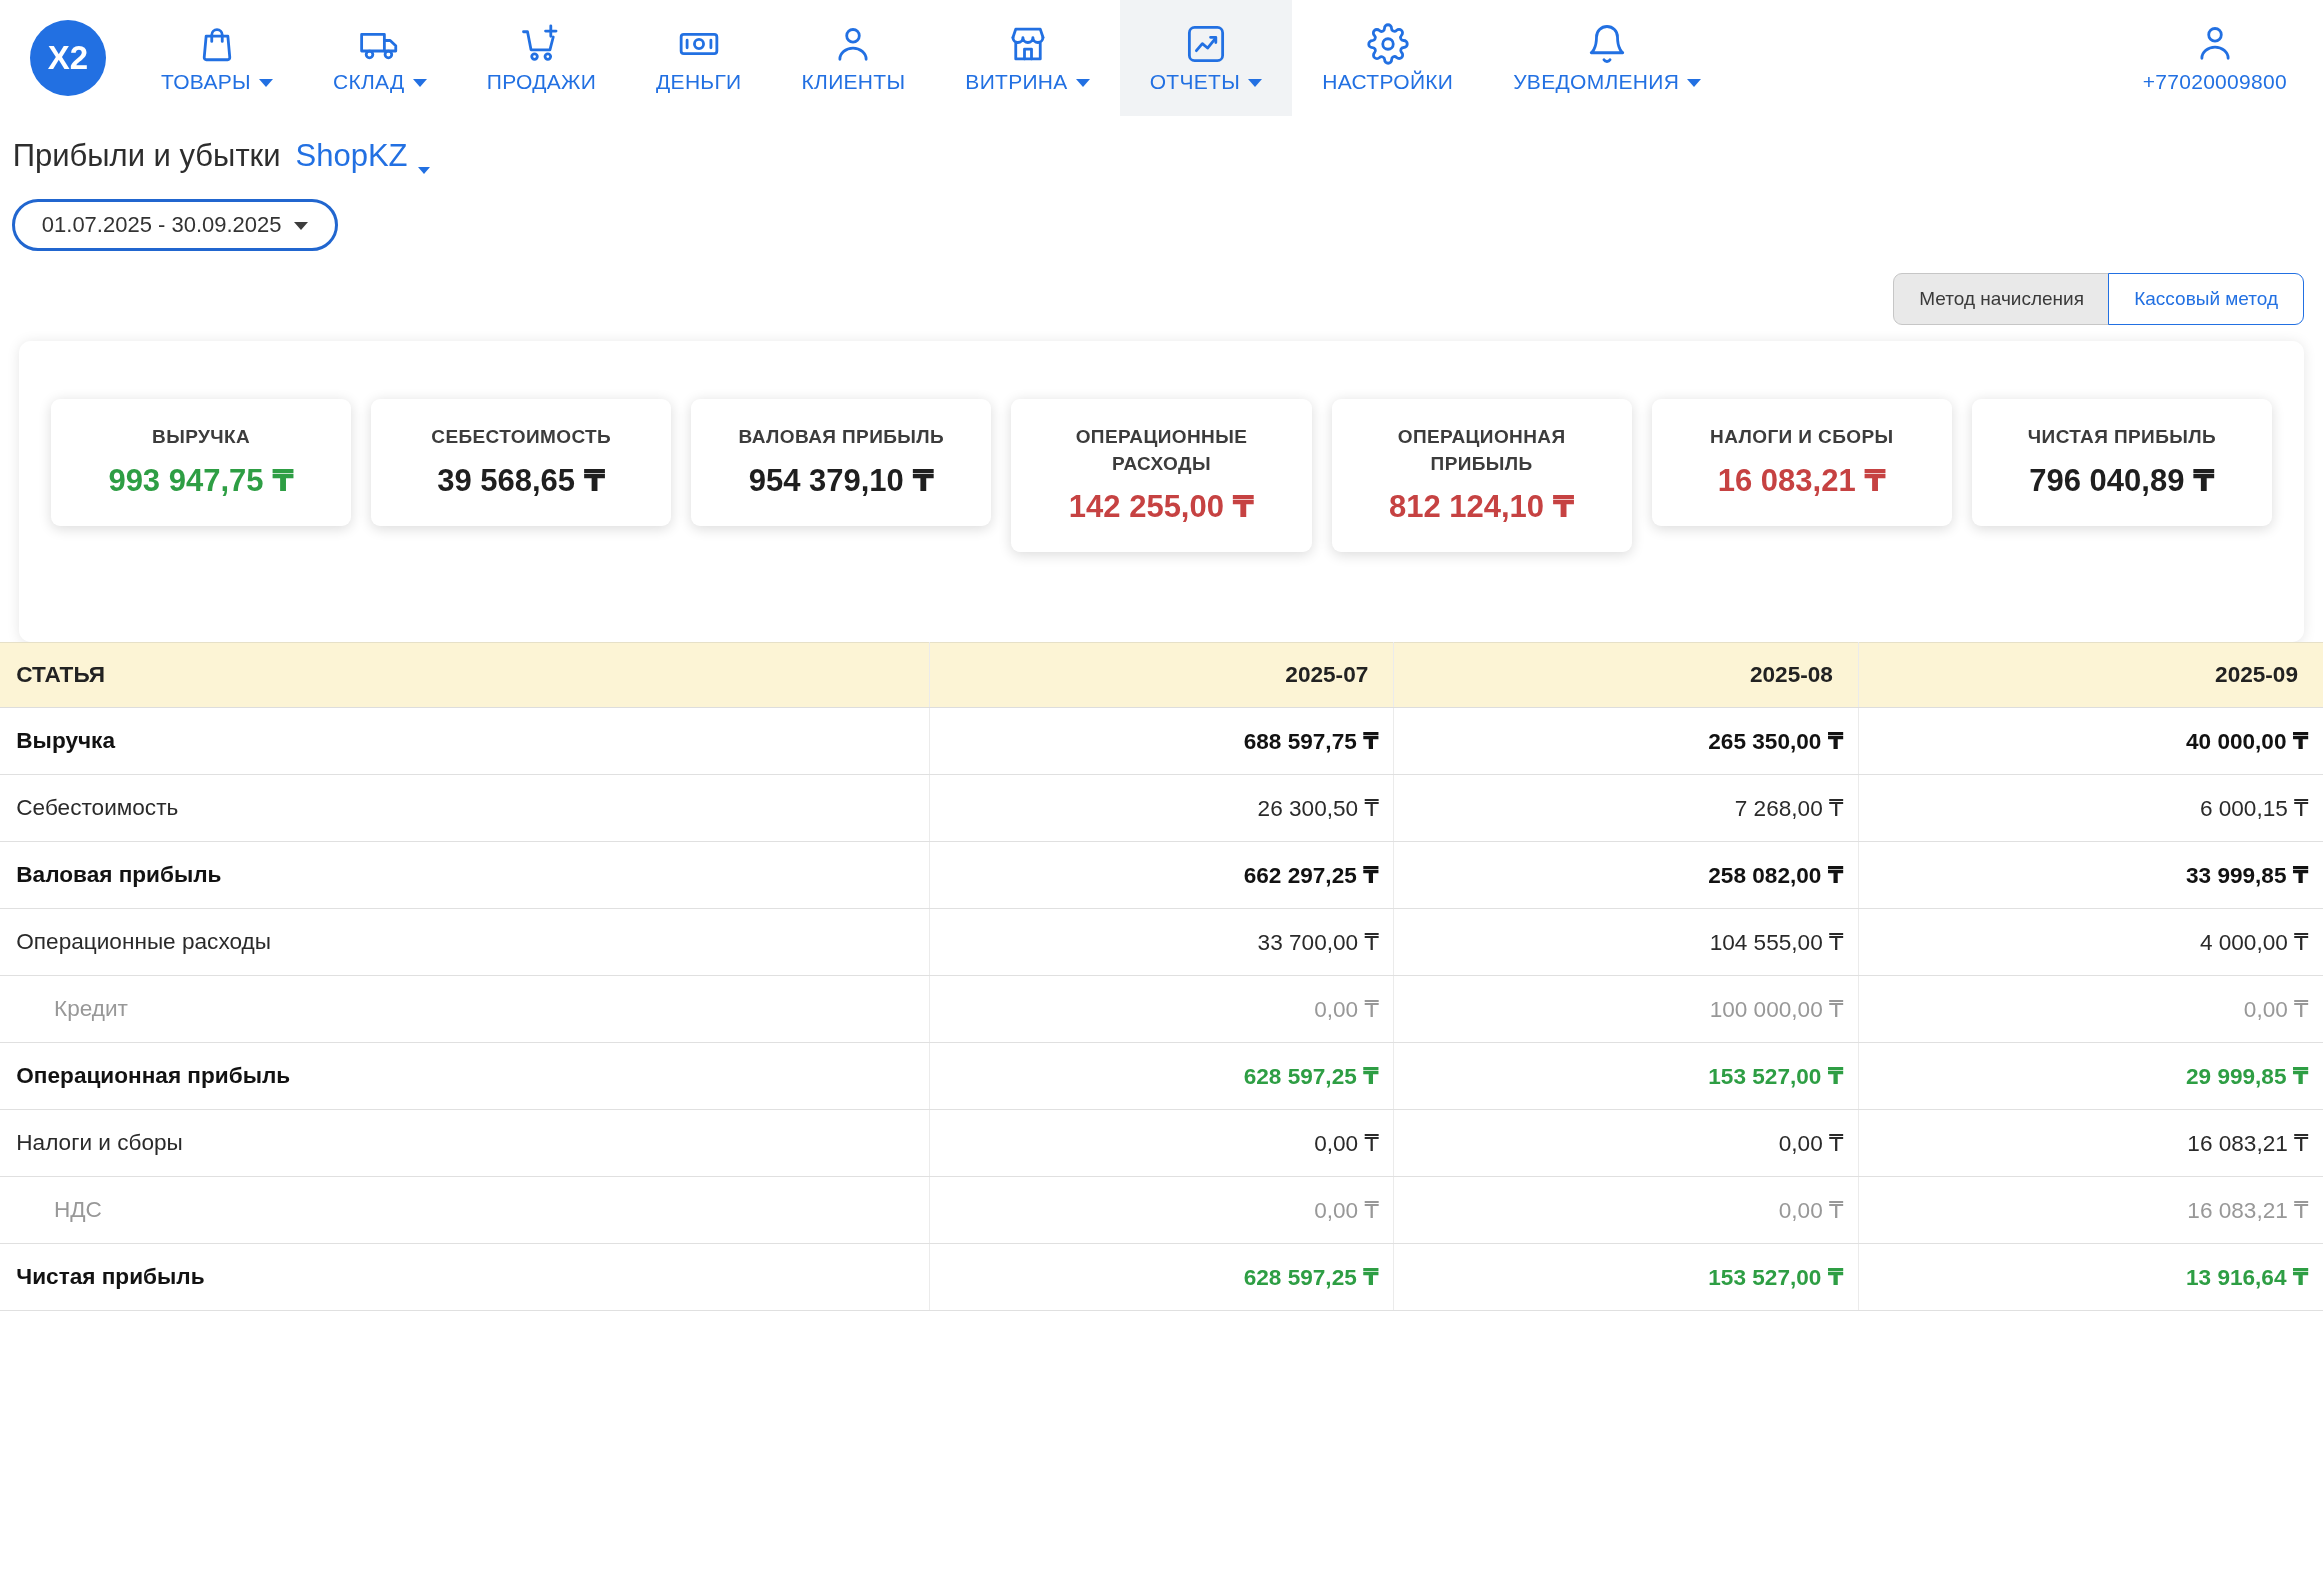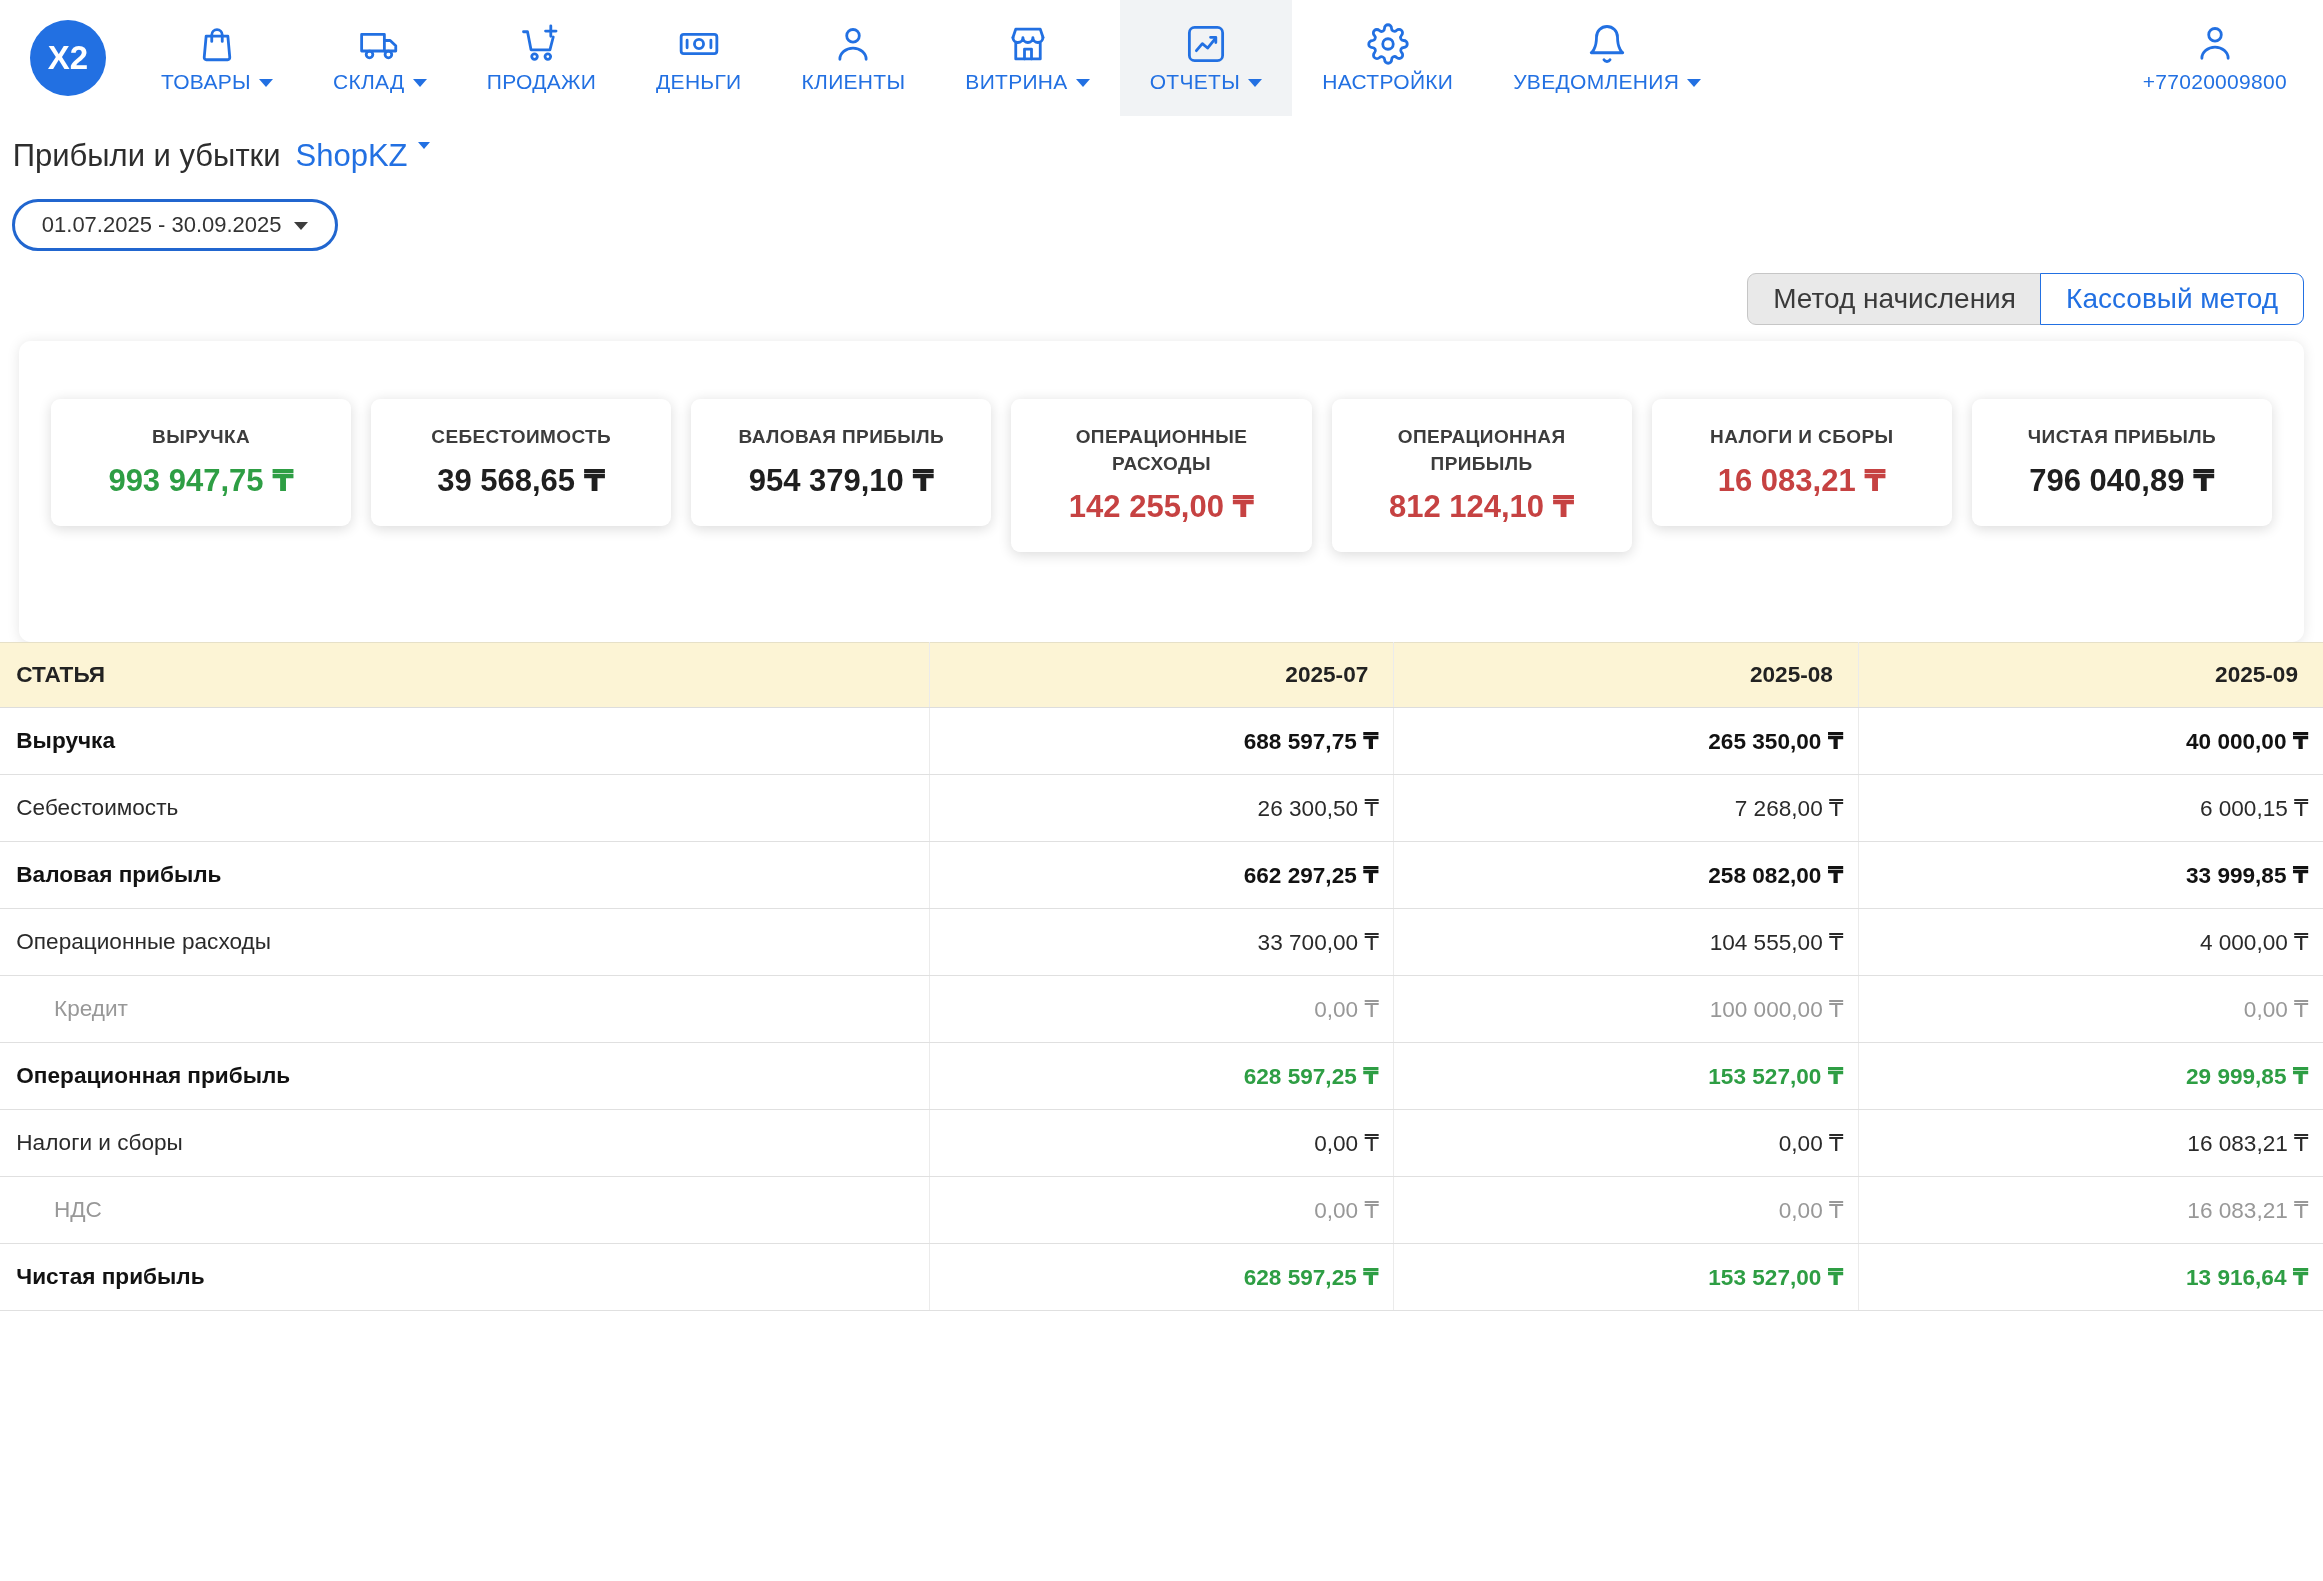--- a/index.html
+++ b/index.html
@@ -28,21 +28,21 @@
   .caret {
     width:0; height:0; display:inline-block;
     border-left:7.2px solid transparent; border-right:7.2px solid transparent;
     border-top:8.1px solid currentColor; margin-top:3.6px;
   }
   .nav-spacer { flex:1; }
   .account { display:flex; flex-direction:column; align-items:center; justify-content:center; gap:5.4px; padding:0 36px; cursor:pointer; }
 
   
   .title-row { display:flex; align-items:center; gap:15px; padding:22px 0 0 12.7px; font-size:31px; color:#2d2d2d; }
-  .shop-select { color:#2270e2; display:flex; align-items:flex-start; gap:10px; cursor:pointer; }
+  .shop-select { color:#2270e2; display:flex; align-items:flex-end; gap:10px; cursor:pointer; }
   .shop-select .caret { border-left-width:6.3px; border-right-width:6.3px; border-top-width:7.2px; }
 
   
   .chips-row { display:flex; align-items:center; gap:20px; padding:25px 0 0 11.8px; }
   .chip {
     display:flex; align-items:center; height:52px; padding:0 27px;
     border:1.8px solid #2270e2; border-radius:36px; background:#fff;
     color:#2270e2; font-size:22px; font-family:inherit; cursor:pointer; white-space:nowrap;
   }
   .chip.selected { border:3.6px solid #2166cf; color:#1a2433; font-weight:700; padding:0 20px 0 25px; }
@@ -50,21 +50,21 @@
     width:25px; height:25px; border-radius:50%; background:#101c30; color:#fff;
     display:flex; align-items:center; justify-content:center;
     font-size:14.5px; font-weight:700; margin-left:12.7px; cursor:pointer;
   }
   .chip.date-chip { border:3.6px solid #2166cf; color:#333; font-weight:400; gap:12.7px; }
   .chip.date-chip .caret { color:#3c3c3c; margin-top:1.8px; }
 
   
   .methods-row { display:flex; justify-content:flex-end; padding:22px 19px 0 0; }
   .method-btn {
-    height:52px; padding:0 25px; font-size:28px; font-family:inherit;
+    height:52px; padding:0 25px; font-size:19px; font-family:inherit;
     display:flex; align-items:center; background:#fff;
     border:1.8px solid #2270e2; color:#2270e2; cursor:pointer;
   }
   .method-btn.active { background:#e9e9e9; border-color:#c6c6c6; color:#3a3a3a; }
   .method-btn:first-child { border-radius:9px 0 0 9px; }
   .method-btn:last-child { border-radius:0 9px 9px 0; margin-left:-1.8px; }
 
   
   .cards-panel {
     margin:16.3px 19px 0; min-height:301px; background:#fff; border-radius:11.8px;

